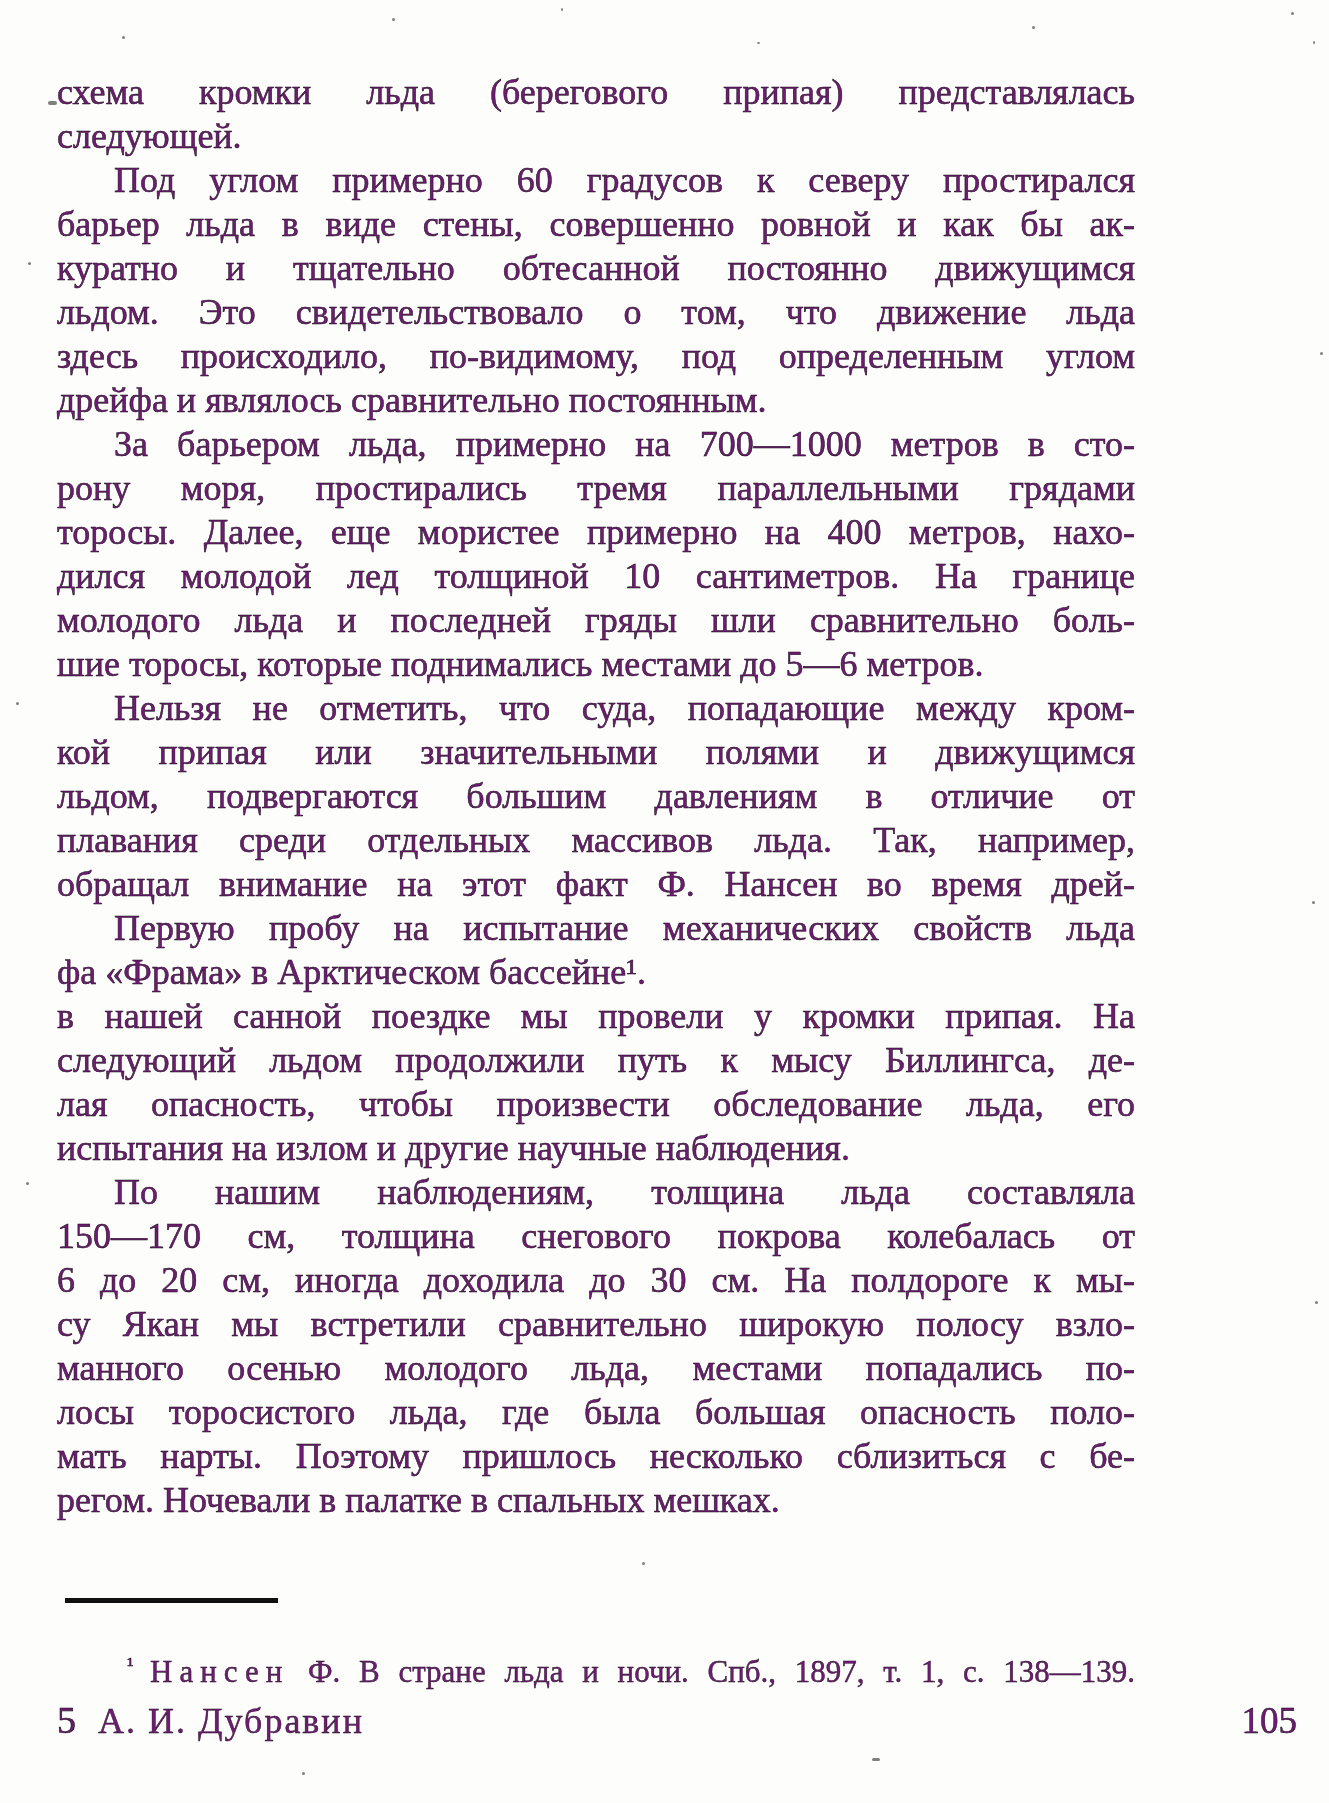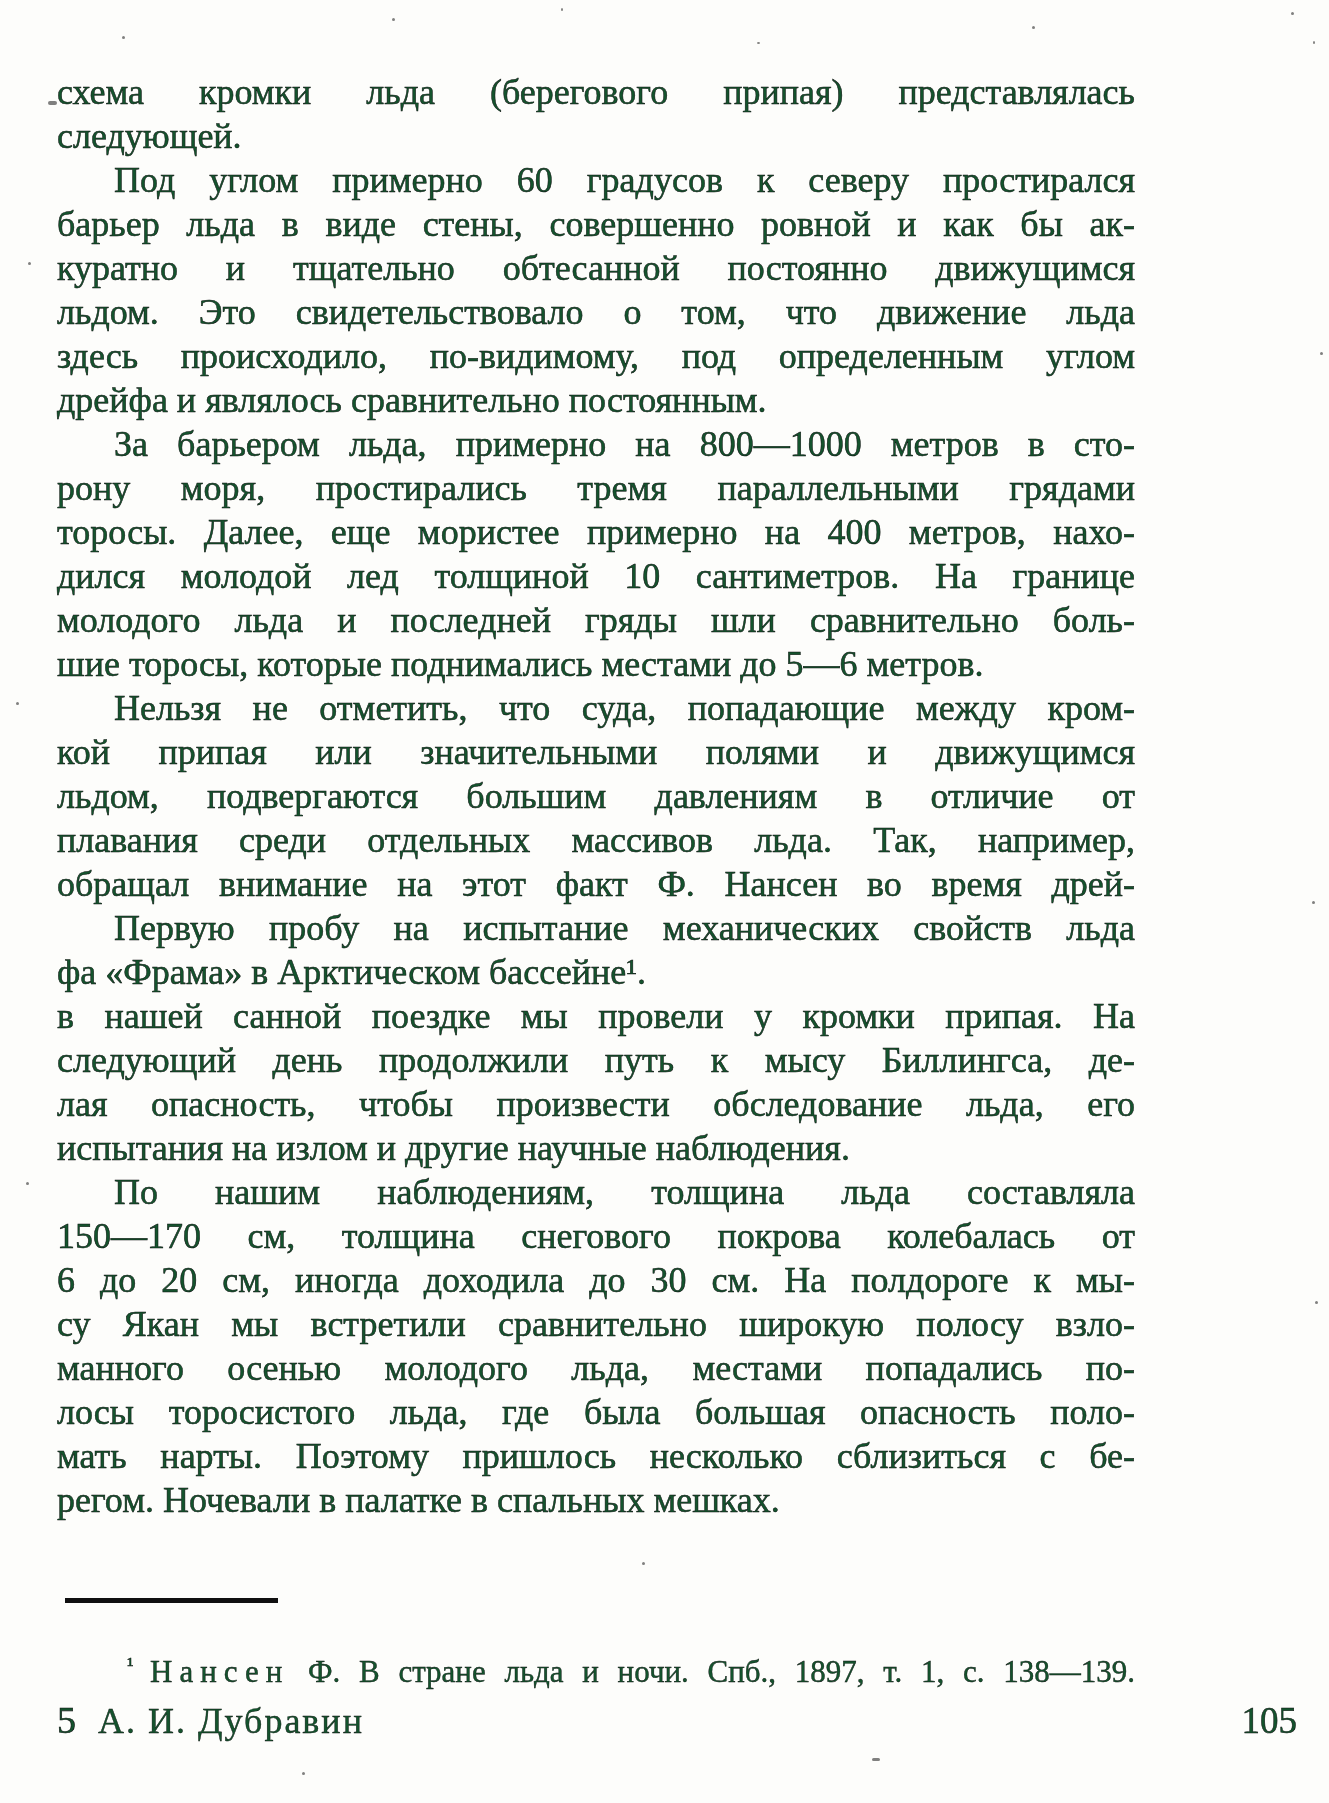--- a/index.html
+++ b/index.html
@@ -3,21 +3,21 @@
 <meta charset="utf-8">
 <style>
   html, body { margin: 0; padding: 0; }
   .page {
     position: relative;
     width: 1329px;
     height: 1803px;
     background: #fdfdfb;
     overflow: hidden;
     font-family: "Liberation Serif", "DejaVu Serif", serif;
-    color: #14532d;
+    color: #701a75;
   }
   
   .body-text {
     position: absolute;
     left: 57px;
     top: 70px;
     width: 1078px;
     font-size: 36px;
     line-height: 44px;
     -webkit-text-stroke: 0.5px #101010;
@@ -102,35 +102,35 @@
 
   <div class="body-text">
       <div class="line">схема кромки льда (берегового припая) представлялась</div>
       <div class="line last">следующей.</div>
       <div class="line indent">Под углом примерно 60 градусов к северу простирался</div>
       <div class="line">барьер льда в виде стены, совершенно ровной и как бы ак-</div>
       <div class="line">куратно и тщательно обтесанной постоянно движущимся</div>
       <div class="line">льдом. Это свидетельствовало о том, что движение льда</div>
       <div class="line">здесь происходило, по-видимому, под определенным углом</div>
       <div class="line last">дрейфа и являлось сравнительно постоянным.</div>
-      <div class="line indent">За барьером льда, примерно на 800—1000 метров в сто-</div>
+      <div class="line indent">За барьером льда, примерно на 700—1000 метров в сто-</div>
       <div class="line">рону моря, простирались тремя параллельными грядами</div>
       <div class="line">торосы. Далее, еще мористее примерно на 400 метров, нахо-</div>
       <div class="line">дился молодой лед толщиной 10 сантиметров. На границе</div>
       <div class="line">молодого льда и последней гряды шли сравнительно боль-</div>
       <div class="line last">шие торосы, которые поднимались местами до 5—6 метров.</div>
       <div class="line indent">Нельзя не отметить, что суда, попадающие между кром-</div>
       <div class="line">кой припая или значительными полями и движущимся</div>
       <div class="line">льдом, подвергаются большим давлениям в отличие от</div>
       <div class="line">плавания среди отдельных массивов льда. Так, например,</div>
       <div class="line">обращал внимание на этот факт Ф. Нансен во время дрей-</div>
       <div class="line indent">Первую пробу на испытание механических свойств льда</div>
       <div class="line last">фа «Фрама» в Арктическом бассейне¹.</div>
       <div class="line">в нашей санной поездке мы провели у кромки припая. На</div>
-      <div class="line">следующий день продолжили путь к мысу Биллингса, де-</div>
+      <div class="line">следующий льдом продолжили путь к мысу Биллингса, де-</div>
       <div class="line">лая опасность, чтобы произвести обследование льда, его</div>
       <div class="line last">испытания на излом и другие научные наблюдения.</div>
       <div class="line indent">По нашим наблюдениям, толщина льда составляла</div>
       <div class="line">150—170 см, толщина снегового покрова колебалась от</div>
       <div class="line">6 до 20 см, иногда доходила до 30 см. На полдороге к мы-</div>
       <div class="line">су Якан мы встретили сравнительно широкую полосу взло-</div>
       <div class="line">манного осенью молодого льда, местами попадались по-</div>
       <div class="line">лосы торосистого льда, где была большая опасность поло-</div>
       <div class="line">мать нарты. Поэтому пришлось несколько сблизиться с бе-</div>
       <div class="line last">регом. Ночевали в палатке в спальных мешках.</div>

